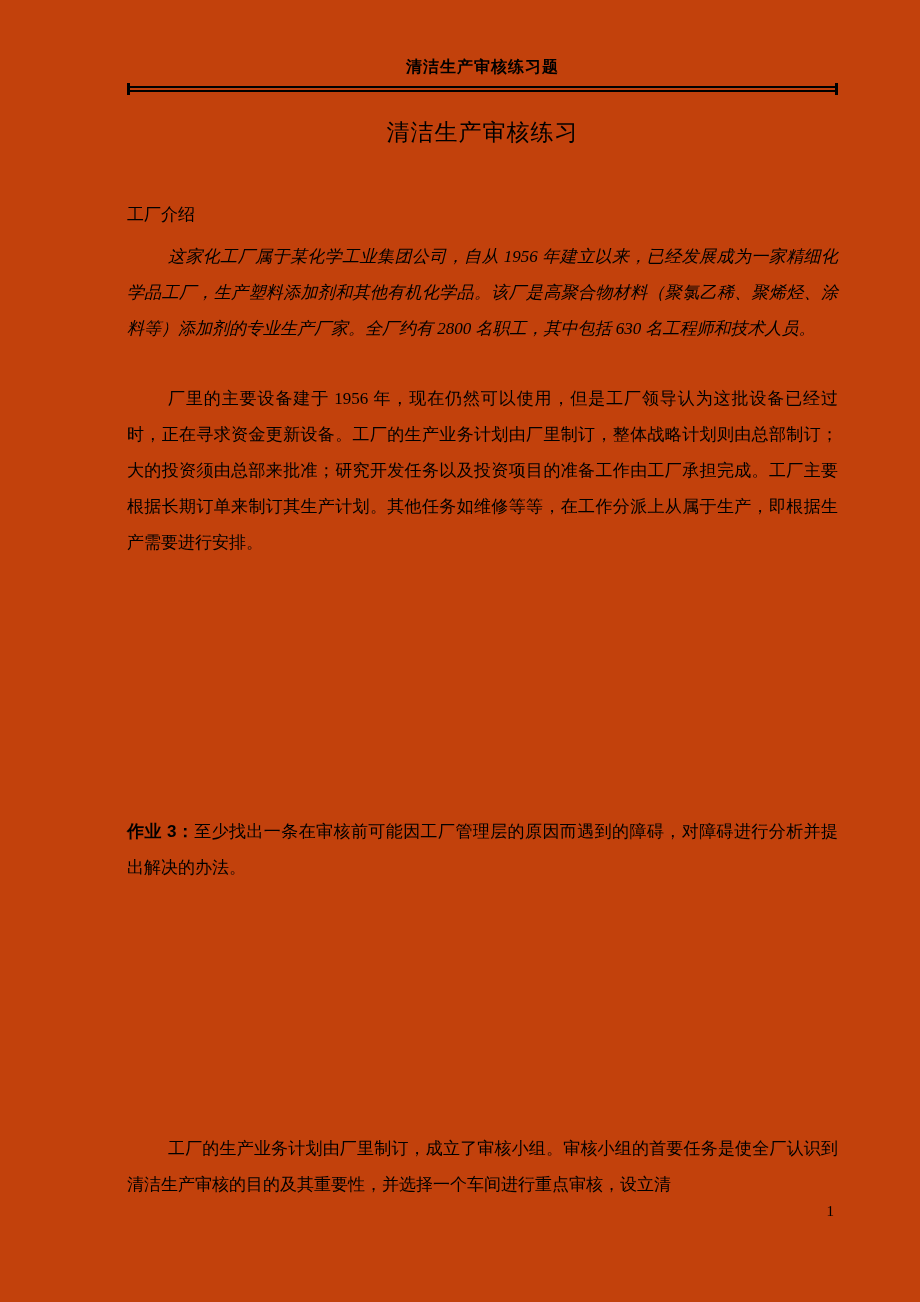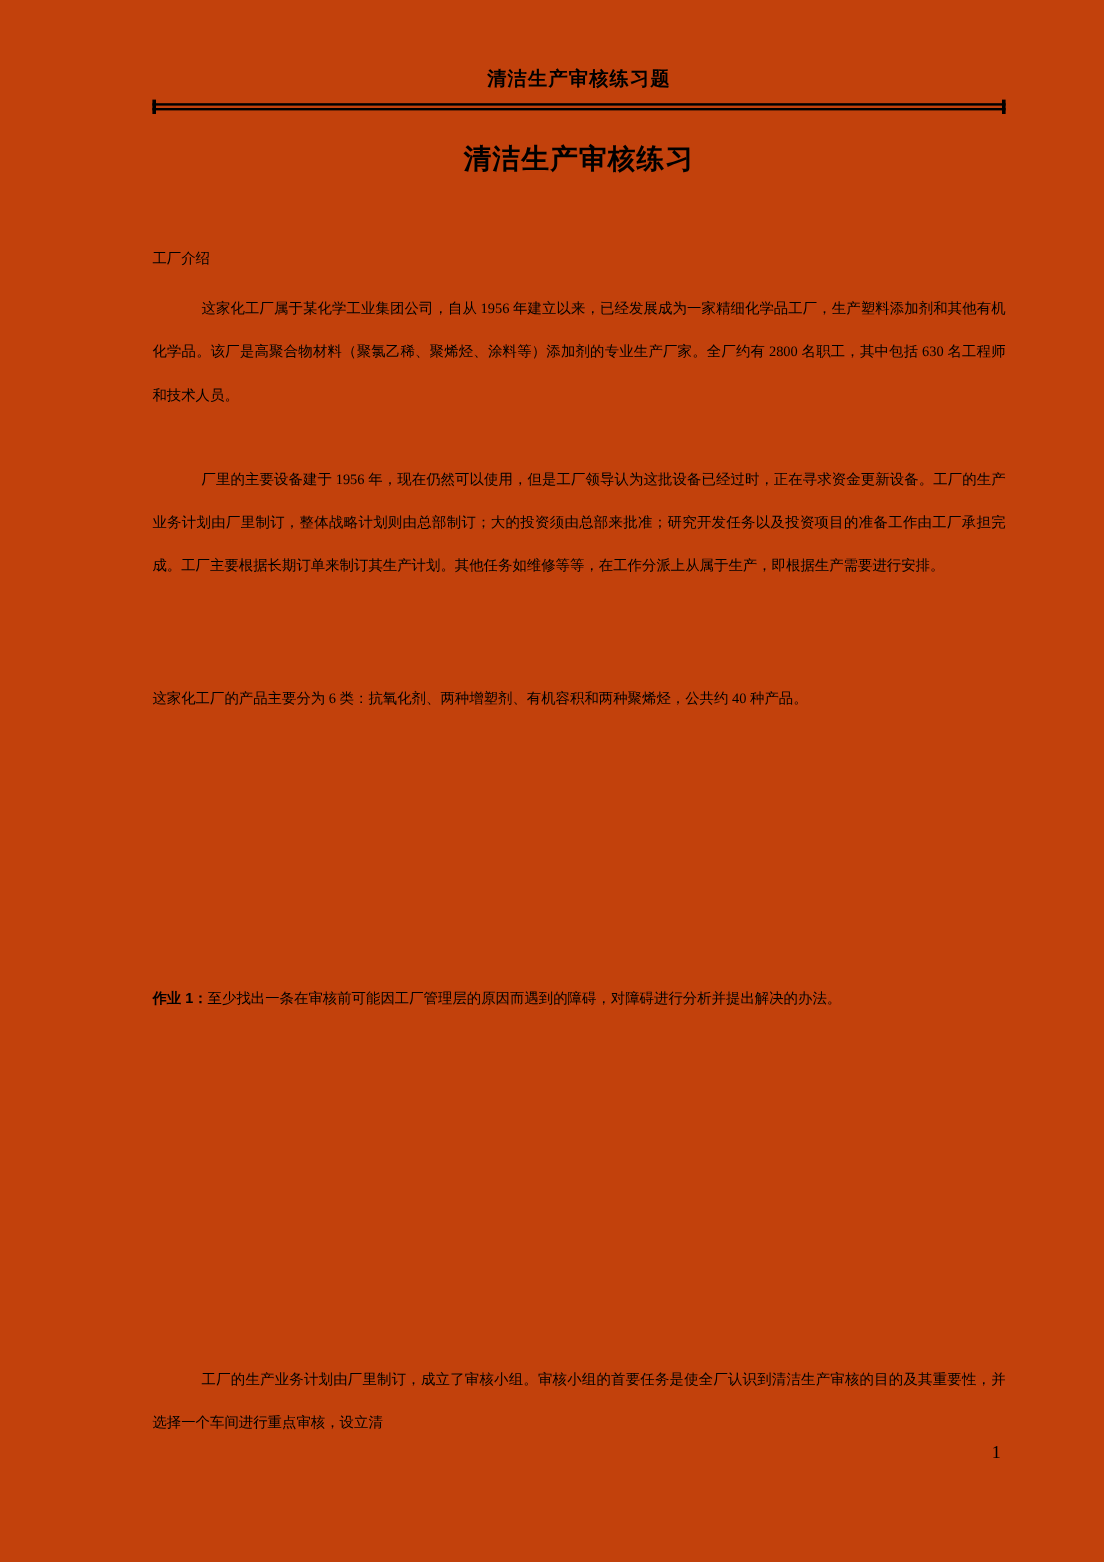--- a/index.html
+++ b/index.html
@@ -52,37 +52,37 @@
     background: #000;
   }
   .header-rule::before { left: 0; }
   .header-rule::after  { right: 0; }
   .doc-title {
     position: absolute;
     left: 0; top: 117px;
     width: 711px;
     text-align: center;
     font-family: "Liberation Sans", "DejaVu Sans", sans-serif;
-    font-weight: bold;
+    font-weight: normal;
     font-size: 23px;
     line-height: 30px;
     letter-spacing: 1px;
   }
   .body-text {
     position: absolute;
     left: 0;
     width: 711px;
-    font-size: 12px;
+    font-size: 17px;
     line-height: 36px;
     text-align: justify;
     text-justify: inter-ideograph;
   }
   .indent { text-indent: 41px; }
   .section-label { top: 197px; }
-  .p-intro-1 { top: 239px; }
+  .p-intro-1 { top: 239px; font-style: italic; }
   .p-intro-2 { top: 381px; }
   .p-intro-3 { top: 564px; }
   .p-intro-4 { top: 631px; line-height: 38px; }
   .p-assignment { top: 814px; }
   .p-org-1 { top: 918px; }
   .p-org-2 { top: 1131px; }
   .bold-label {
     font-family: "Liberation Sans", "DejaVu Sans", sans-serif;
     font-weight: bold;
   }
@@ -104,24 +104,23 @@
     <div class="header-rule"></div>
 
     <div class="doc-title">清洁生产审核练习</div>
 
     <div class="body-text section-label">工厂介绍</div>
 
     <p class="body-text indent p-intro-1">这家化工厂属于某化学工业集团公司，自从 1956 年建立以来，已经发展成为一家精细化学品工厂，生产塑料添加剂和其他有机化学品。该厂是高聚合物材料（聚氯乙稀、聚烯烃、涂料等）添加剂的专业生产厂家。全厂约有 2800 名职工，其中包括 630 名工程师和技术人员。</p>
 
     <p class="body-text indent p-intro-2">厂里的主要设备建于 1956 年，现在仍然可以使用，但是工厂领导认为这批设备已经过时，正在寻求资金更新设备。工厂的生产业务计划由厂里制订，整体战略计划则由总部制订；大的投资须由总部来批准；研究开发任务以及投资项目的准备工作由工厂承担完成。工厂主要根据长期订单来制订其生产计划。其他任务如维修等等，在工作分派上从属于生产，即根据生产需要进行安排。</p>
 
-    <p class="body-text p-intro-3">这家化工厂的产品主要分为 6 类：抗氧化剂、两种增塑剂、有机容积和两种聚烯烃，公共约 40 种产品。</p>
 
 
-    <p class="body-text p-assignment"><span class="bold-label">作业 1：</span><span>至少找出一条在审核前可能因工厂管理层的原因而遇到的障碍，对障碍进行分析并提出解决的办法。</span></p>
+    <p class="body-text p-assignment"><span class="bold-label">作业 3：</span><span>至少找出一条在审核前可能因工厂管理层的原因而遇到的障碍，对障碍进行分析并提出解决的办法。</span></p>
 
 
     <p class="body-text indent p-org-2">工厂的生产业务计划由厂里制订，成立了审核小组。审核小组的首要任务是使全厂认识到清洁生产审核的目的及其重要性，并选择一个车间进行重点审核，设立清</p>
 
     <div class="page-number">1</div>
 
   </div>
 </div>
 
 </body></html>

